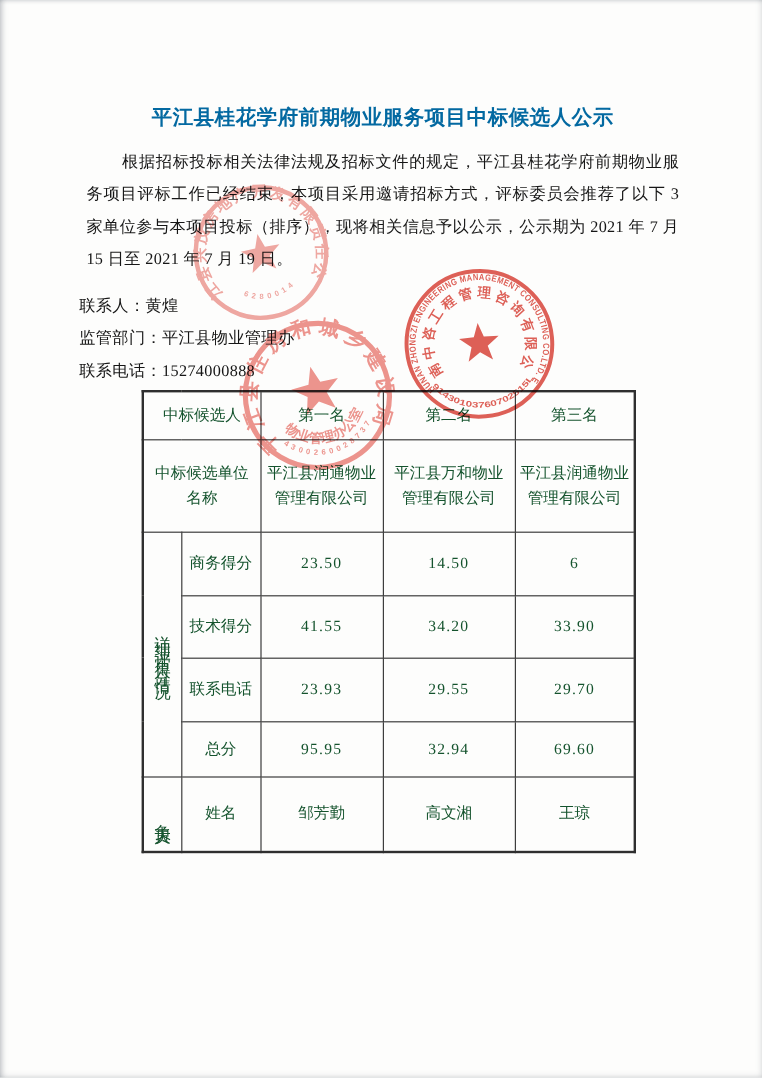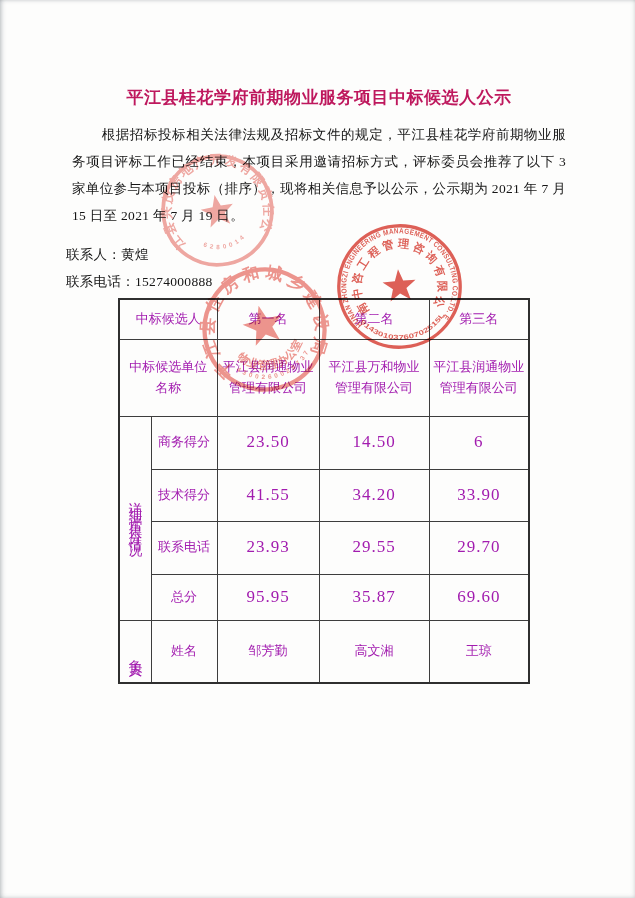--- a/index.html
+++ b/index.html
@@ -16,59 +16,59 @@
                inset -3px -3px 5px -3px rgba(90,100,110,.25);
   }
   .doc{padding:86px 57px 0 60px;}
   .title{
     margin:0 0 7px 0;
     text-align:center;
     font-size:17px;
     font-weight:bold;
     font-family:"Liberation Sans", sans-serif;
     letter-spacing:.5px;
-    color:#be185d;
+    color:#0369a1;
   }
   .para{
     margin:12px;
     font-size:13.5px;
     line-height:27px;
     text-align:justify;
     text-indent:2.2em;
     letter-spacing:.3px;
   }
   .info{margin:0;padding-left:6px;}
   .info-line{font-size:13.5px;line-height:27px;letter-spacing:.3px;}
   table.candidates{
     border-collapse:collapse;
     margin:3px 0 0 58px;
     width:410px;
     table-layout:fixed;
     font-size:13px;
     text-align:center;
-    color:#a21caf;
+    color:#14532d;
   }
   table.candidates td{
     border:1.5px solid #3d3d3d;
     padding:2px 3px;
     vertical-align:middle;
     line-height:1.55;
   }
   table.candidates{border:2.5px solid #2f2f2f;}
   .vcell{padding:0;}
   .vtext{
     display:inline-block;
     writing-mode:vertical-rl;
     text-orientation:upright;
     letter-spacing:6px;
     line-height:1;
     font-size:13.5px;
   }
   .vtext.small{letter-spacing:2px;}
-  .num{font-size:17px;letter-spacing:1px;}
+  .num{font-size:13px;letter-spacing:1px;}
   
   .seal{
     position:absolute;
     mix-blend-mode:multiply;
     pointer-events:none;
   }
   .seal .ring{fill:none;stroke:currentColor;}
   .seal text{
     fill:currentColor;
     font-family:"Liberation Sans", sans-serif;
@@ -84,20 +84,21 @@
 
 <div class="page">
   <div class="doc">
 
     <h1 class="title">平江县桂花学府前期物业服务项目中标候选人公示</h1>
 
     <p class="para">根据招标投标相关法律法规及招标文件的规定，平江县桂花学府前期物业服务项目评标工作已经结束，本项目采用邀请招标方式，评标委员会推荐了以下 3 家单位参与本项目投标（排序），现将相关信息予以公示，公示期为 2021 年 7 月 15 日至 2021 年 7 月 19 日。</p>
 
     <div class="info">
       <div class="info-line">联系人：黄煌</div>
+      <div class="info-line">监管部门：平江县物业管理办</div>
       <div class="info-line">联系电话：15274000888</div>
     </div>
 
     <table class="candidates">
       <colgroup>
         <col style="width:32px">
           <col style="width:66px">
           <col style="width:102px">
           <col style="width:110px">
           <col style="width:100px">
@@ -132,21 +133,21 @@
       </tr>
       <tr style="height:53px">
         <td>联系电话</td>
         <td class="num">23.93</td>
         <td class="num">29.55</td>
         <td class="num">29.70</td>
       </tr>
       <tr style="height:46px">
         <td>总分</td>
         <td class="num">95.95</td>
-        <td class="num">35.87</td>
+        <td class="num">32.94</td>
         <td class="num">69.60</td>
       </tr>
       <tr style="height:63px">
         <td class="vcell">
           <div class="vtext small">负责人</div>
         </td>
         <td>姓名</td>
         <td>邹芳勤</td>
         <td>高文湘</td>
         <td>王琼</td>

